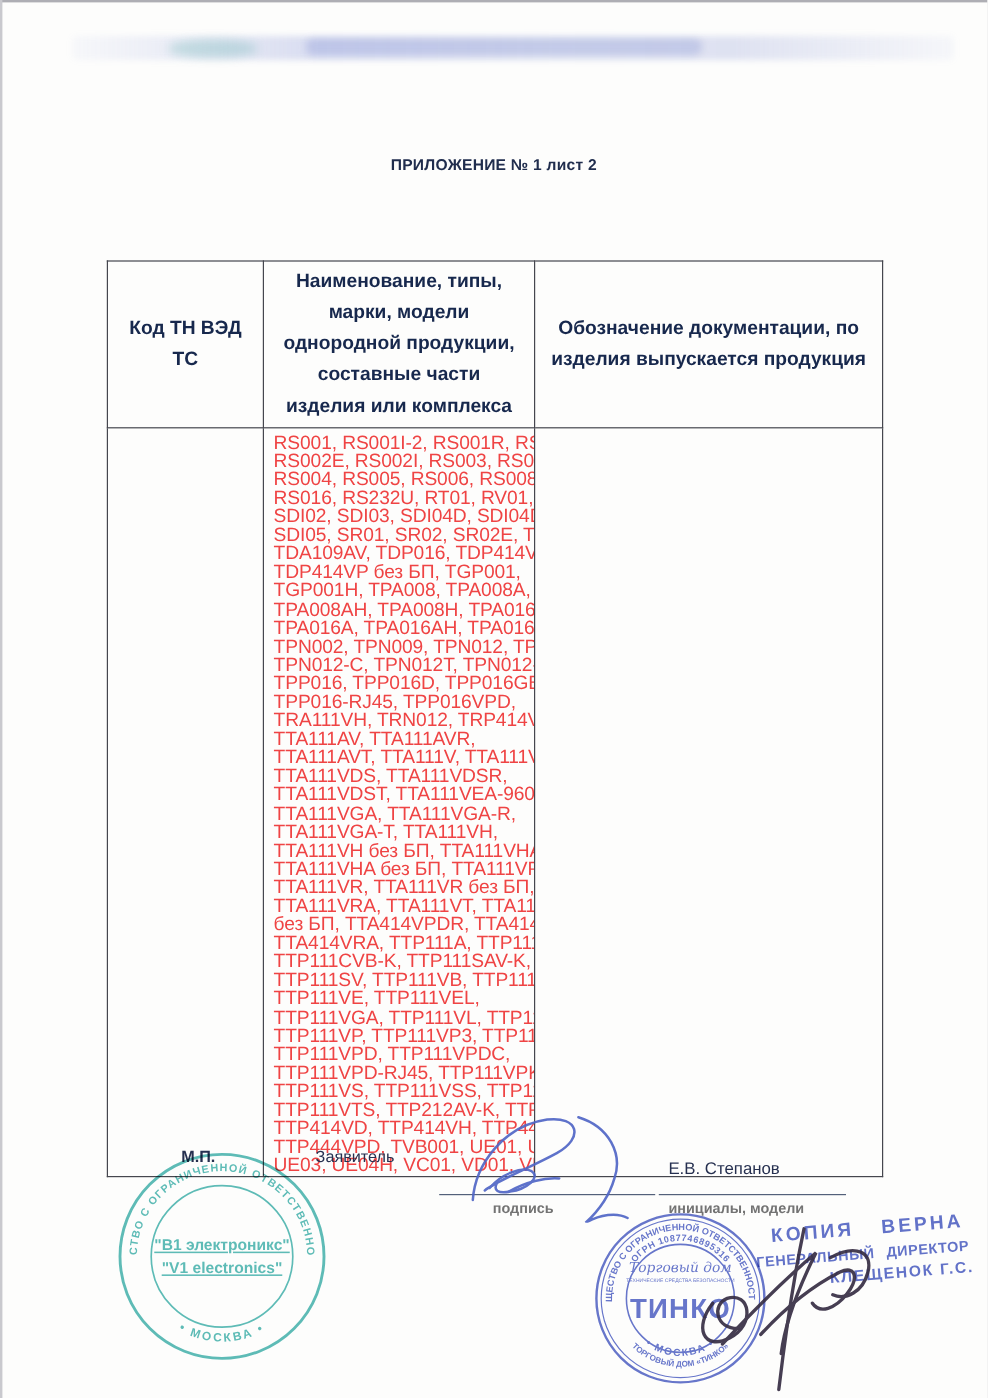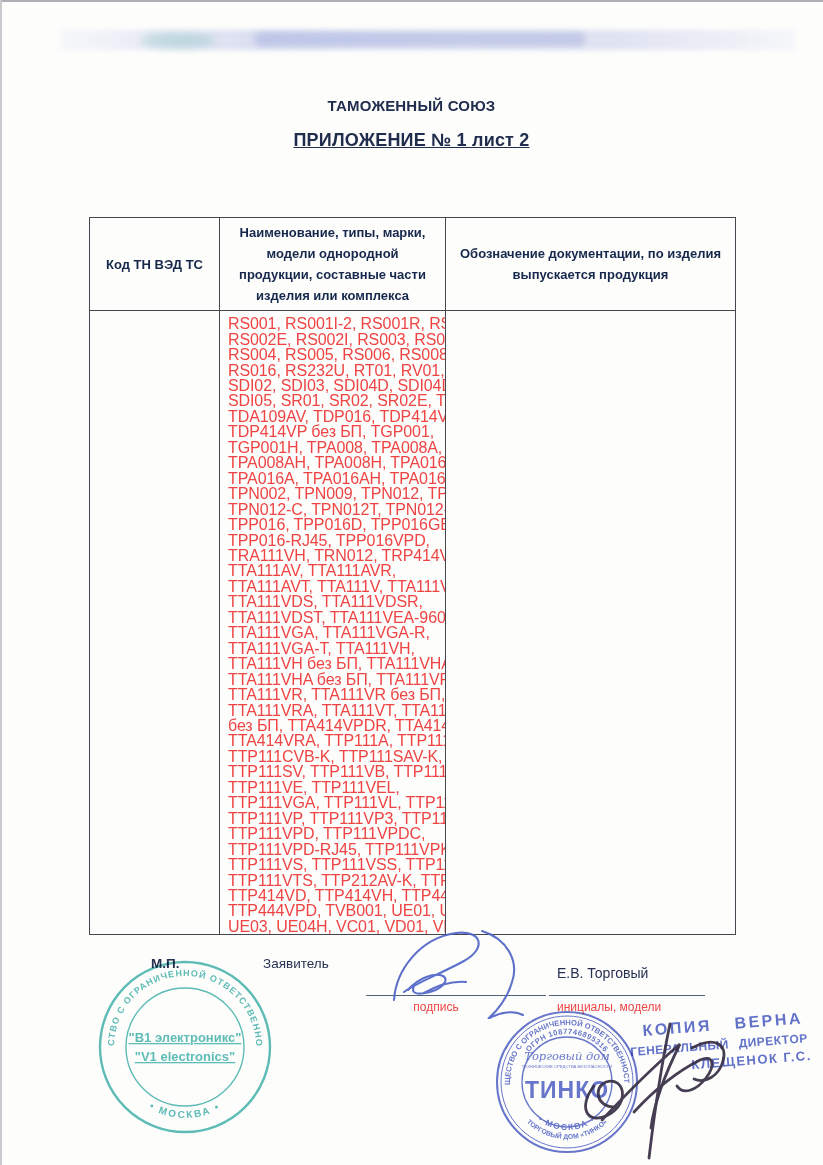--- a/index.html
+++ b/index.html
@@ -13,48 +13,48 @@
 
   
   .scan-band{position:absolute;top:30px;left:60px;width:735px;height:20px;
     background:linear-gradient(90deg,rgba(130,145,215,.05),rgba(125,140,212,.28) 28%,rgba(120,138,208,.22) 55%,rgba(128,142,210,.24) 75%,rgba(130,145,215,.06));
     filter:blur(2.5px);border-radius:4px;}
   .scan-smudge-teal{position:absolute;top:33px;left:140px;width:75px;height:15px;background:rgba(100,175,175,.30);filter:blur(4px);border-radius:50%;}
   .scan-smudge-blue{position:absolute;top:32px;left:255px;width:330px;height:14px;background:rgba(95,112,200,.22);filter:blur(3px);border-radius:6px;}
 
   .title{position:absolute;left:0;width:100%;text-align:center;font-weight:bold;color:#202d4d;letter-spacing:.2px;}
   .t1{top:97px;font-size:15px;}
-  .t2{top:130px;font-size:18px;text-decoration:underline;}
+  .t2{top:130px;font-size:13px;}
   .t3{top:162px;font-size:14.5px;}
 
   table.doc-table{
     position:absolute;left:89px;top:217px;width:647px;height:711px;
     border-collapse:collapse;table-layout:fixed;
   }
   .doc-table th,.doc-table td{border:1.6px solid #45464e;}
   .doc-table thead tr{height:86px;}
   .doc-table th{
-    font-size:13px;font-weight:bold;color:#17284d;line-height:1.62;
+    font-size:16px;font-weight:bold;color:#17284d;line-height:1.62;
     text-align:center;vertical-align:middle;padding:4px 12px;
   }
   .doc-table td{vertical-align:top;}
   .cell-models{
     white-space:pre;overflow:hidden;
     font-size:16px;line-height:15.45px;color:#ef4444;
     padding:5px 14px 0 8px;letter-spacing:-0.1px;
   }
 
   .footer-label{position:absolute;font-size:13.5px;color:#263050;}
   .lbl-mp{left:151px;top:956px;font-weight:bold;}
   .lbl-applicant{left:263px;top:956px;}
   .lbl-name{left:557px;top:965px;font-size:14px;}
   .sig-line{position:absolute;height:0;border-top:1.6px solid #53607a;}
   .line-sign{left:366px;top:995px;width:180px;}
   .line-name{left:549px;top:995px;width:156px;}
-  .caption{position:absolute;font-size:12px;color:#ef4444;}
+  .caption{position:absolute;font-size:12px;color:#737373;font-weight:bold;}
   .cap-sign{left:366px;top:1000px;width:140px;text-align:center;}
   .cap-name{left:557px;top:1000px;}
 
   .stamp{position:absolute;mix-blend-mode:multiply;}
   .stamp-v1{left:97px;top:959px;color:#3bafa9;opacity:.82;}
   .stamp-tinko{left:493px;top:1008px;color:#4d5fc4;opacity:.85;}
   .stamp svg text{fill:currentColor;}
 
   .stamp-copy{
     position:absolute;left:642px;top:1022px;width:188px;
@@ -71,21 +71,20 @@
 </style>
 </head>
 <body>
 
 <div class="page">
 
   <div class="scan-band"></div>
   <div class="scan-smudge-teal"></div>
   <div class="scan-smudge-blue"></div>
 
-  <div class="title t1">ТАМОЖЕННЫЙ СОЮЗ</div>
   <div class="title t2">ПРИЛОЖЕНИЕ № 1 лист 2</div>
 
   <table class="doc-table">
     <colgroup>
         <col style="width:130px">
         <col style="width:226px">
         <col>
       </colgroup>
     <thead>
       <tr>
@@ -137,21 +136,21 @@
 TTP414VD, TTP414VH, TTP444V,
 TTP444VPD, TVB001, UE01, UE02,
 UE03, UE04H, VC01, VD01, VD04A,</td>
         <td></td>
       </tr>
     </tbody>
   </table>
 
   <div class="footer-label lbl-mp">М.П.</div>
   <div class="footer-label lbl-applicant">Заявитель</div>
-  <div class="footer-label lbl-name">Е.В. Торговый</div>
+  <div class="footer-label lbl-name">Е.В. Степанов</div>
 
   <div class="sig-line line-sign"></div>
   <div class="sig-line line-name"></div>
   <div class="caption cap-sign">подпись</div>
   <div class="caption cap-name">инициалы, модели</div>
 
   <div class="stamp stamp-v1">
     <svg width="176" height="176" viewBox="0 0 176 176">
       <defs>
         <path id="v1ArcTop" d="M 17 88 A 71 71 0 0 1 159 88" fill="none"></path>

